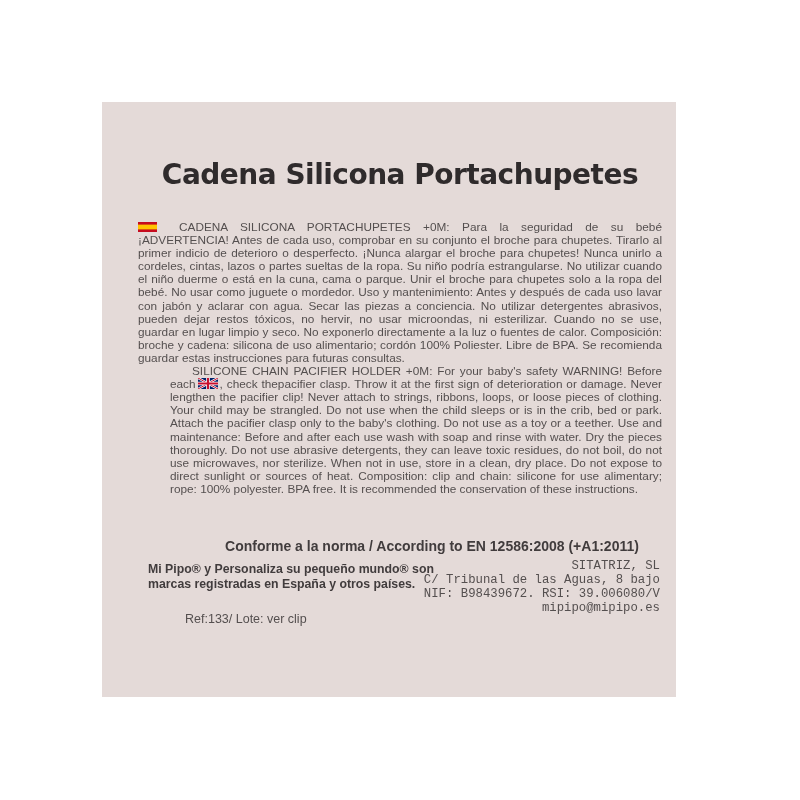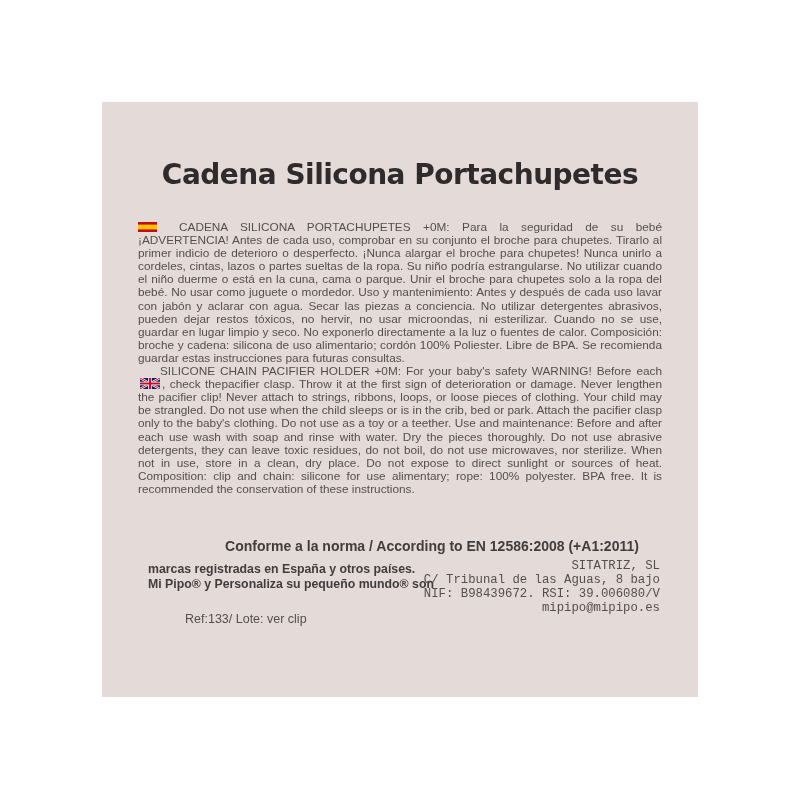--- a/index.html
+++ b/index.html
@@ -10,21 +10,21 @@
     --text-bold: #413c3d;
   }
   *{ margin:0; padding:0; box-sizing:border-box; }
   html,body{
     width:800px; height:800px;
     background: var(--bg);
     font-family: "Liberation Sans", sans-serif;
   }
   .stage{
     position:relative;
-    width:800px; height:800px;
+    width:676px; height:800px;
     background: var(--bg);
     overflow:hidden;
   }
   .card{
     position:absolute;
     left:102px; top:102px;
     width:596px; height:595px;
     background: var(--card-bg);
   }
   .title{
@@ -50,21 +50,21 @@
   }
   .body-block{
     position:absolute; top:119px;
     left:36px; right:36px;
     color: var(--text-body);
     font-size:11.8px;
     line-height:13.1px;
     text-align:justify;
   }
   .para{ margin:0; }
-  .para.en{ text-indent:22px; }
+  .para.en{ text-indent:22px;margin-left:32px; }
   .flag{
     display:inline-block;
     vertical-align:-1px;
     line-height:0;
   }
   .flag-es{ margin-right:22px; }
   .flag-uk{ margin:0 2px; text-indent:0; }
   .norm{
     position:absolute; top:436px; left:0;
     width:100%;
@@ -113,22 +113,22 @@
               <path d="M0,0 L60,33 M60,0 L0,33" stroke="#ffffff" stroke-width="7"></path>
               <path d="M0,0 L60,33 M60,0 L0,33" stroke="#c8102e" stroke-width="3"></path>
               <path d="M30,0 V33 M0,16.5 H60" stroke="#ffffff" stroke-width="11"></path>
               <path d="M30,0 V33 M0,16.5 H60" stroke="#c8102e" stroke-width="6.5"></path>
             </svg></span><span>, check thepacifier clasp. Throw it at the first sign of deterioration or damage. Never lengthen the pacifier clip! Never attach to strings, ribbons, loops, or loose pieces of clothing. Your child may be strangled. Do not use when the child sleeps or is in the crib, bed or park. Attach the pacifier clasp only to the baby's clothing. Do not use as a toy or a teether. Use and maintenance: Before and after each use wash with soap and rinse with water. Dry the pieces thoroughly. Do not use abrasive detergents, they can leave toxic residues, do not boil, do not use microwaves, nor sterilize. When not in use, store in a clean, dry place. Do not expose to direct sunlight or sources of heat. Composition: clip and chain: silicone for use alimentary; rope: 100% polyester. BPA free. It is recommended the conservation of these instructions.</span></p>
     </div>
 
     <div class="norm">Conforme a la norma / According to EN 12586:2008 (+A1:2011)</div>
 
     <div class="footer-left">
+      <div>Mi Pipo® y Personaliza su pequeño mundo® son</div>
       <div>marcas registradas en España y otros países.</div>
-      <div>Mi Pipo® y Personaliza su pequeño mundo® son</div>
     </div>
 
     <div class="footer-right">
       <div>SITATRIZ, SL</div>
       <div>C/ Tribunal de las Aguas, 8 bajo</div>
       <div>NIF: B98439672. RSI: 39.006080/V</div>
       <div>mipipo@mipipo.es</div>
     </div>
 
     <div class="ref-line">Ref:133/ Lote: ver clip</div>

